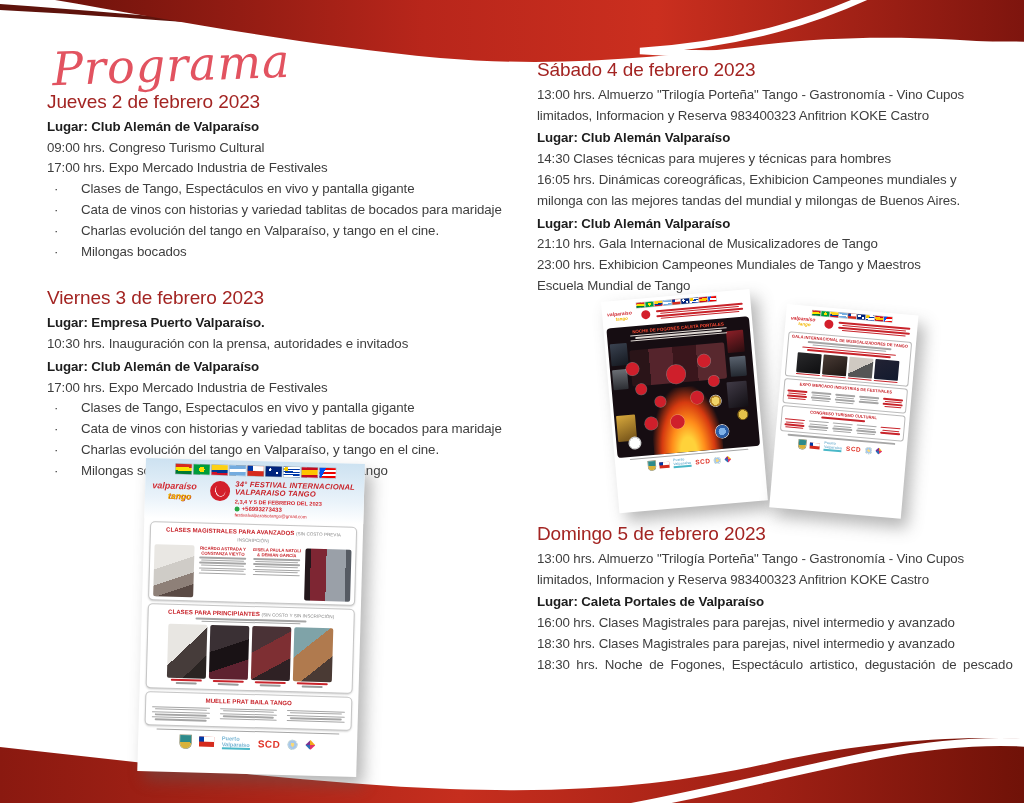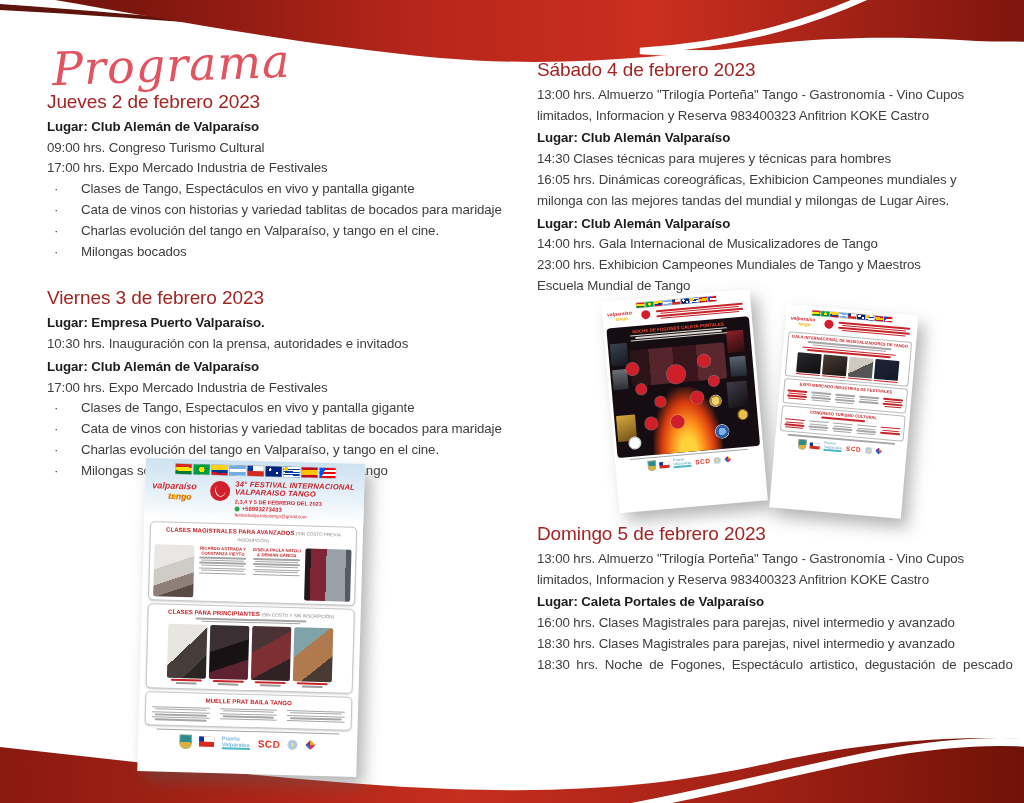--- a/index.html
+++ b/index.html
@@ -230,23 +230,23 @@
   </div>
 
   <div class="col col-right-top">
     <div>
       <div class="day-title">Sábado 4 de febrero 2023</div>
       <div>13:00 hrs. Almuerzo "Trilogía Porteña" Tango - Gastronomía - Vino Cupos</div>
       <div>limitados, Informacion y Reserva 983400323  Anfitrion KOKE Castro</div>
       <div class="lugar">Lugar: Club Alemán Valparaíso</div>
       <div>14:30 Clases técnicas para mujeres y técnicas para hombres</div>
       <div>16:05 hrs. Dinámicas coreográficas, Exhibicion Campeones mundiales y</div>
-      <div>milonga con las mejores tandas del mundial y milongas de Lugar Aires.</div>
+      <div>milonga con las mejores tandas del mundial y milongas de Buenos Aires.</div>
       <div class="lugar">Lugar: Club Alemán Valparaíso</div>
-      <div>14:00 hrs. Gala Internacional de Musicalizadores de Tango</div>
+      <div>21:10 hrs. Gala Internacional de Musicalizadores de Tango</div>
       <div>23:00 hrs. Exhibicion Campeones Mundiales de Tango y Maestros</div>
       <div>Escuela Mundial de Tango</div>
     </div>
   </div>
 
   <div class="col col-right-bottom">
     <div>
       <div class="day-title">Domingo 5 de febrero 2023</div>
       <div>13:00 hrs. Almuerzo "Trilogía Porteña" Tango - Gastronomía - Vino Cupos</div>
       <div>limitados, Informacion y Reserva 983400323  Anfitrion KOKE Castro</div>

